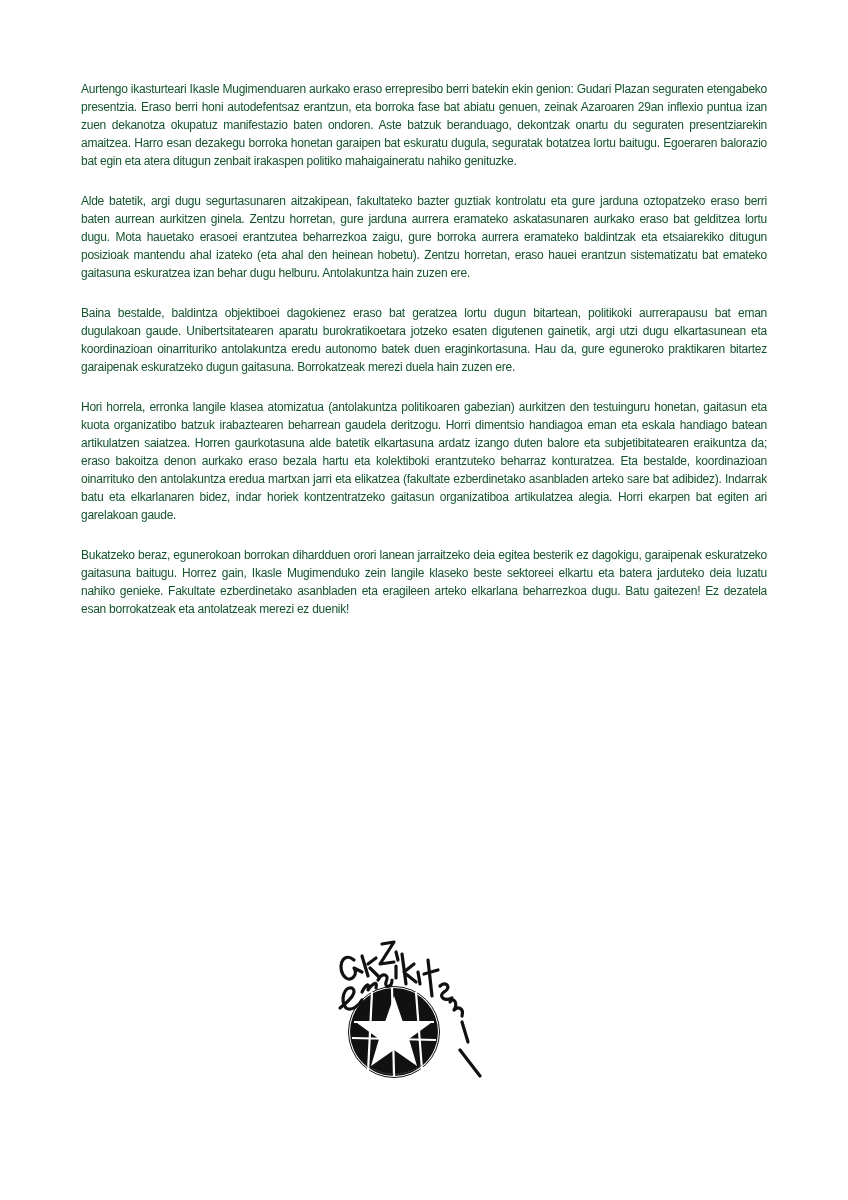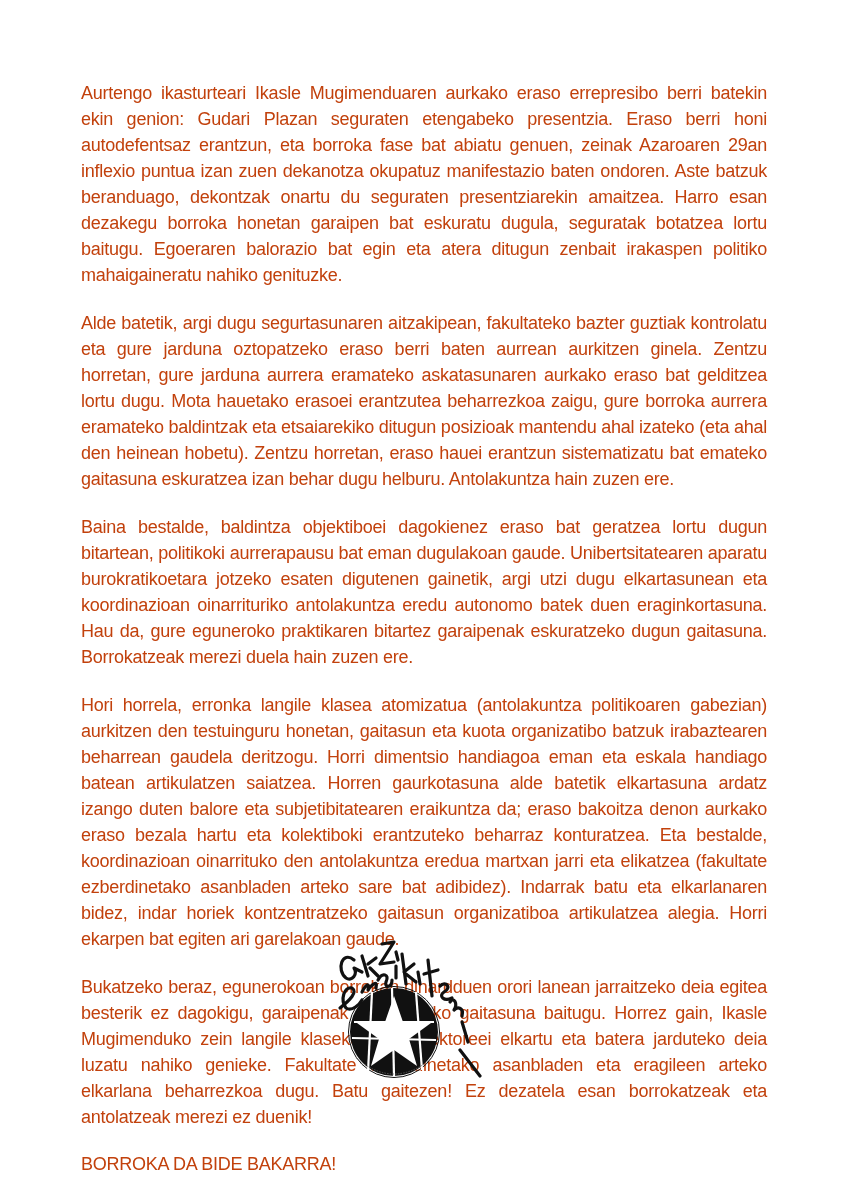--- a/index.html
+++ b/index.html
@@ -1,20 +1,20 @@
 <!DOCTYPE html>
 <html><head>
 <meta charset="utf-8">
 <style>
   html, body { margin: 0; padding: 0; background: #ffffff; }
   body { width: 848px; height: 1200px; position: relative; overflow: hidden; }
   .page {
     position: absolute; left: 81px; top: 80px; width: 686px;
     font-family: "Liberation Sans", sans-serif;
-    font-size: 18px; line-height: 26px; color: #c2410c;
+    font-size: 12px; line-height: 18px; color: #14532d;
     letter-spacing: -0.25px;
   }
   .para { margin: 0 0 21.9px 0; text-align: justify; }
   .para.last { text-align: left; }
   b { font-weight: normal; }
   .logo {
     position: absolute; left: 332px; top: 930px; width: 150px; height: 155px;
   }
 </style>
 </head>
@@ -28,23 +28,20 @@
     <span>Alde batetik, argi dugu segurtasunaren aitzakipean, fakultateko bazter guztiak kontrolatu eta gure jarduna oztopatzeko eraso berri baten aurrean aurkitzen ginela. Zentzu horretan, gure jarduna aurrera eramateko askatasunaren aurkako </span><b>eraso bat gelditzea lortu dugu.</b><span> Mota hauetako erasoei erantzutea beharrezkoa zaigu, gure borroka aurrera eramateko baldintzak eta etsaiarekiko ditugun posizioak mantendu ahal izateko (eta ahal den heinean hobetu). Zentzu horretan, eraso hauei erantzun sistematizatu bat emateko gaitasuna eskuratzea izan behar dugu helburu. Antolakuntza hain zuzen ere.</span>
   </p>
   <p class="para">
     <span>Baina bestalde, baldintza objektiboei dagokienez eraso bat geratzea lortu dugun bitartean, politikoki aurrerapausu bat eman dugulakoan gaude. Unibertsitatearen aparatu burokratikoetara jotzeko esaten digutenen gainetik, argi utzi dugu </span><b>elkartasunean eta koordinazioan oinarrituriko antolakuntza eredu autonomo batek duen eraginkortasuna</b><span>. Hau da, gure eguneroko praktikaren bitartez garaipenak eskuratzeko dugun gaitasuna. Borrokatzeak merezi duela hain zuzen ere.</span>
   </p>
   <p class="para">
     <span>Hori horrela, erronka langile klasea atomizatua (antolakuntza politikoaren gabezian) aurkitzen den testuinguru honetan, </span><b>gaitasun eta kuota organizatibo batzuk irabaztearen beharrean gaudela deritzogu</b><span>. Horri dimentsio handiagoa eman eta eskala handiago batean artikulatzen saiatzea. Horren gaurkotasuna alde batetik </span><b>elkartasuna ardatz izango duten balore eta subjetibitatearen eraikuntza</b><span> da; eraso bakoitza denon aurkako eraso bezala hartu eta kolektiboki erantzuteko beharraz konturatzea. Eta bestalde, </span><b>koordinazioan oinarrituko den antolakuntza eredua martxan jarri eta elikatzea</b><span> (fakultate ezberdinetako asanbladen arteko sare bat adibidez). Indarrak batu eta elkarlanaren bidez, indar horiek kontzentratzeko gaitasun organizatiboa artikulatzea alegia. Horri ekarpen bat egiten ari garelakoan gaude.</span>
   </p>
   <p class="para">
     <span>Bukatzeko beraz, egunerokoan borrokan dihardduen orori lanean jarraitzeko deia egitea besterik ez dagokigu, garaipenak eskuratzeko gaitasuna baitugu. Horrez gain, Ikasle Mugimenduko zein langile klaseko beste sektoreei elkartu eta batera jarduteko deia luzatu nahiko genieke. Fakultate ezberdinetako asanbladen eta eragileen arteko elkarlana beharrezkoa dugu. Batu gaitezen! Ez dezatela esan borrokatzeak eta antolatzeak merezi ez duenik!</span>
-  </p>
-  <p class="para last">
-    <span>BORROKA DA BIDE BAKARRA!</span>
   </p>
 </div>
 
 <div class="logo">
   <svg width="150" height="155" viewBox="0 0 150 155" xmlns="http://www.w3.org/2000/svg">
 
     <g fill="none" stroke="#111" stroke-width="3.2" stroke-linecap="round" stroke-linejoin="round">
       <path d="M22 30 C10 20, 4 40, 14 48 C20 52, 26 44, 22 38 L30 42"></path>
       <path d="M30 26 L36 46 M36 34 L44 28 M38 38 L46 46"></path>
       <path d="M50 14 L62 12 L48 34 L62 32"></path>

